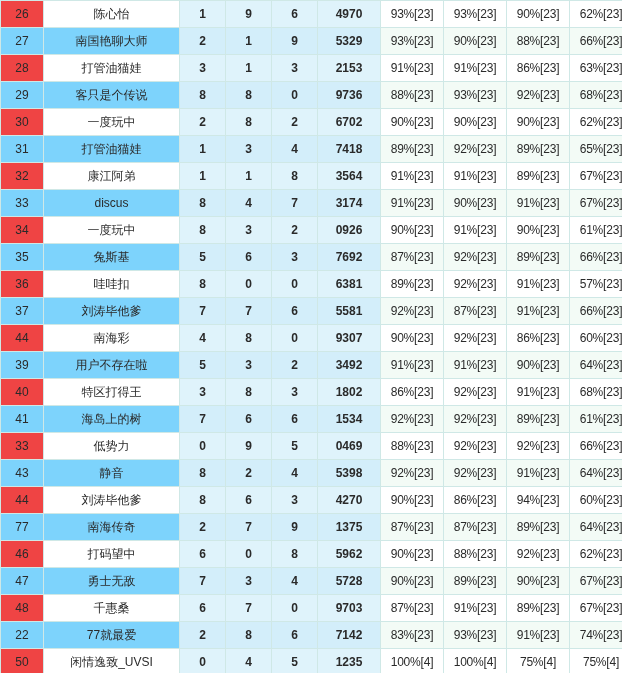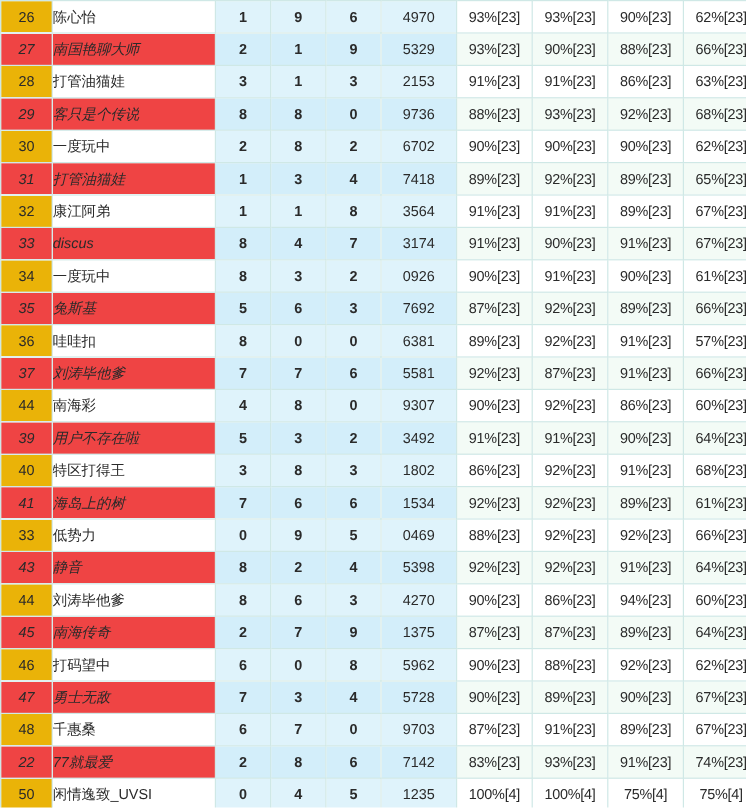--- a/index.html
+++ b/index.html
@@ -23,29 +23,29 @@
     padding: 0;
     height: 26px;
     line-height: 26px;
     vertical-align: middle;
     font-size: 12px;
     color: #2a2a2a;
     white-space: nowrap;
     overflow: hidden;
   }
   
-  .col-rank   { width: 42px;  text-align: center; background: #eab308; }
-  .col-name   { width: 135px; text-align: left; background: #ffffff; color: #3a3a3a; font-size: 12px; }
+  .col-rank   { width: 42px;  text-align: center; background: #ef4444; }
+  .col-name   { width: 135px; text-align: center; background: #ffffff; color: #3a3a3a; font-size: 12px; }
   .col-n1     { width: 45px;  text-align: center; background: #dff3fb; color: #1b3a63; font-weight: bold; }
   .col-n2     { width: 45px;  text-align: center; background: #dff3fb; color: #1b3a63; font-weight: bold; }
   .col-n3     { width: 45px;  text-align: center; background: #dff3fb; color: #1b3a63; font-weight: bold; }
-  .col-score  { width: 62px;  text-align: center; background: #dff3fb; color: #1b3a63; font-weight: normal; font-size: 13px; }
+  .col-score  { width: 62px;  text-align: center; background: #dff3fb; color: #1b3a63; font-weight: bold; font-size: 13px; }
   .col-pct    { width: 62px;  text-align: center; background: #ffffff; color: #3a3a3a; font-size: 9.5px; letter-spacing: -0.2px; }
   tr.row-alt .col-rank,
-  tr.row-alt .col-name { background: #ef4444; font-style: italic; }
+  tr.row-alt .col-name { background: #7dd3fc; }
   tr.row-alt .col-n1,
   tr.row-alt .col-n2,
   tr.row-alt .col-n3,
   tr.row-alt .col-score { background: #d3eefa; }
   tr.row-alt .col-pct { background: #f3fbf6; }
 </style>
 </head>
 <body>
 
 <table class="rank-table">
@@ -272,21 +272,21 @@
         <td class="col-n1">8</td>
         <td class="col-n2">6</td>
         <td class="col-n3">3</td>
         <td class="col-score">4270</td>
         <td class="col-pct">90%[23]</td>
         <td class="col-pct">86%[23]</td>
         <td class="col-pct">94%[23]</td>
         <td class="col-pct">60%[23]</td>
       </tr>
       <tr class="row-alt">
-        <td class="col-rank">45</td>
+        <td class="col-rank">77</td>
         <td class="col-name">南海传奇</td>
         <td class="col-n1">2</td>
         <td class="col-n2">7</td>
         <td class="col-n3">9</td>
         <td class="col-score">1375</td>
         <td class="col-pct">87%[23]</td>
         <td class="col-pct">87%[23]</td>
         <td class="col-pct">89%[23]</td>
         <td class="col-pct">64%[23]</td>
       </tr>

